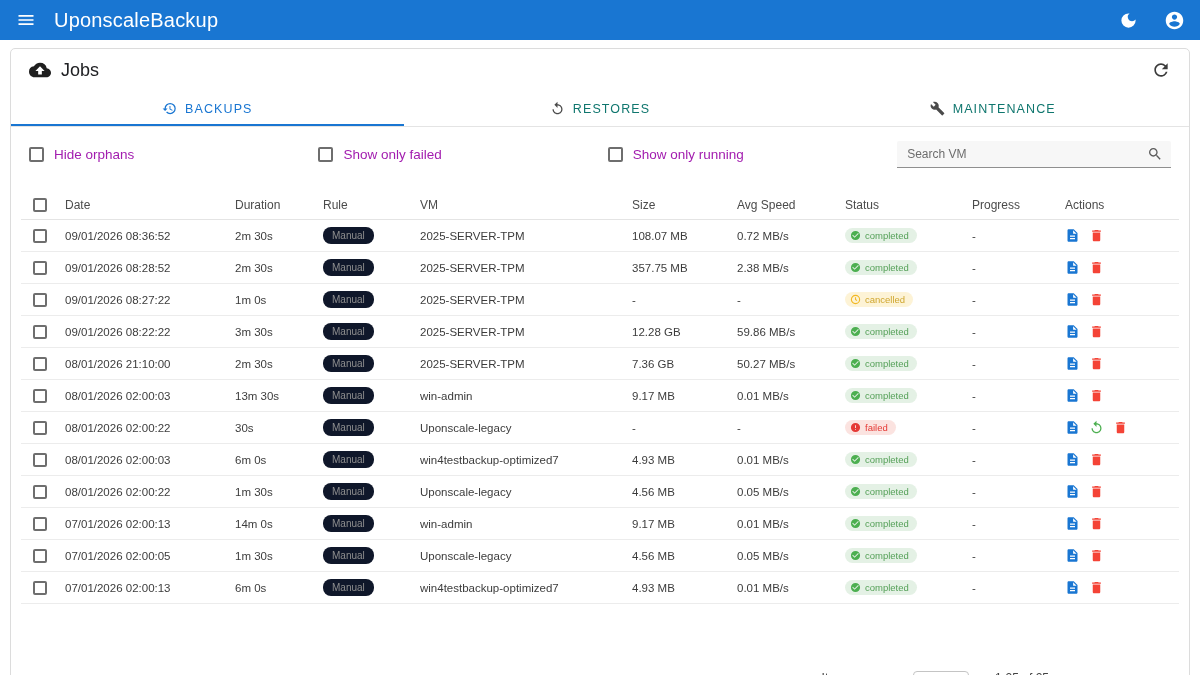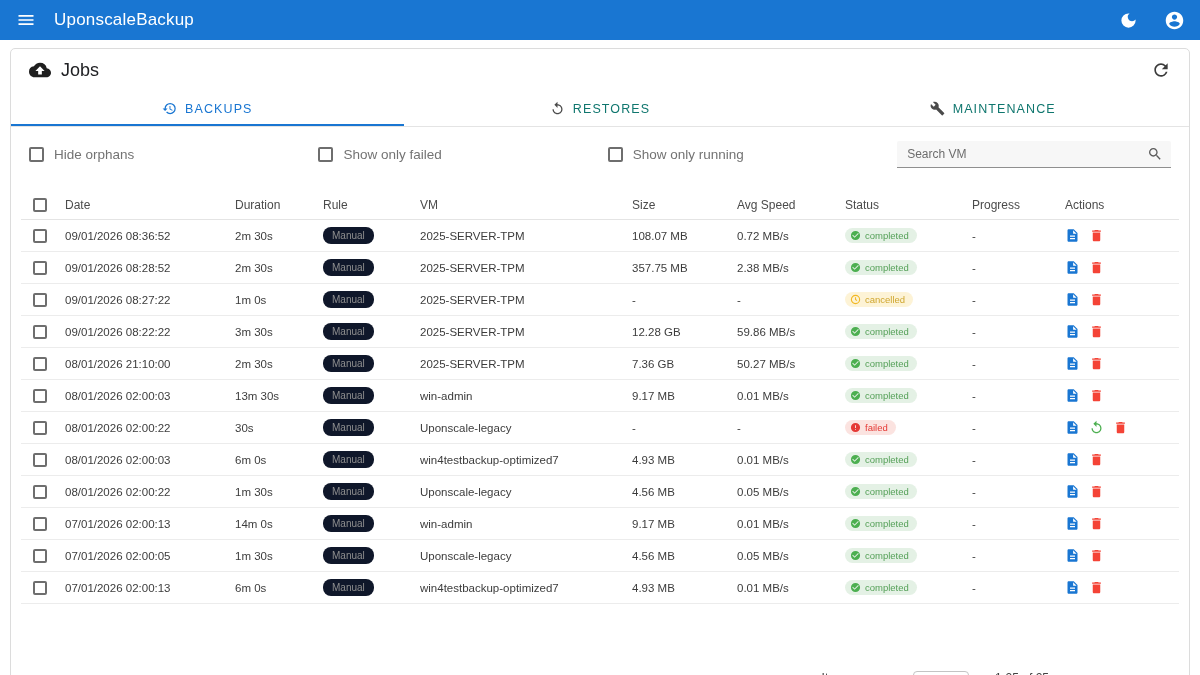--- a/index.html
+++ b/index.html
@@ -9,21 +9,21 @@
     background:#ffffff; font-family:"Liberation Sans", sans-serif; color:#3c4043;
   }
   svg { display:block; }
 
   
   .appbar {
     height:40px; background:#1976d2; color:#fff;
     display:flex; align-items:center; padding:0 14px; gap:16px;
   }
   .appbar .icon-btn { width:24px; height:24px; display:flex; align-items:center; justify-content:center; cursor:pointer; }
-  .appbar-title { font-size:17px; font-weight:400; letter-spacing:.2px; }
+  .appbar-title { font-size:20px; font-weight:400; letter-spacing:.2px; }
   .appbar-spacer { flex:1; }
   .appbar-right { display:flex; align-items:center; gap:22px; }
 
   
   .card {
     margin:8px 10px 0; height:668px; border:1px solid #dcdcdc; border-radius:5px;
     background:#fff; overflow:hidden; display:flex; flex-direction:column;
   }
   .card-head { height:42px; display:flex; align-items:center; padding:0 18px; gap:10px; }
   .page-title { font-size:18px; font-weight:400; color:#202124; }
@@ -40,21 +40,21 @@
   .tab.active { color:#1976d2; box-shadow: inset 0 -2px 0 #1976d2; }
   .tab.active .tab-ic svg { fill:#1976d2; }
 
   
   .filters { display:flex; align-items:center; padding:14px 18px 0; }
   .filter-item { display:flex; align-items:center; gap:10px; width:294px; }
   .cb {
     width:15px; height:15px; border:2px solid #6e6e6e; border-radius:2px;
     display:inline-block; flex:none; cursor:pointer; background:#fff;
   }
-  .filter-label { font-size:13.5px; color:#737373; }
+  .filter-label { font-size:13.5px; color:#a21caf; }
   .search-field {
     margin-left:auto; width:278px; height:27px; background:#f7f7f7;
     border-bottom:1px solid #8f8f8f; border-radius:2px 2px 0 0;
     display:flex; align-items:center; padding:0 8px;
   }
   .search-field input {
     border:0; outline:0; background:transparent; flex:1;
     font-family:"Liberation Sans", sans-serif; font-size:12px; color:#202124;
   }
   .search-field input::placeholder { color:#6d6d6d; }

